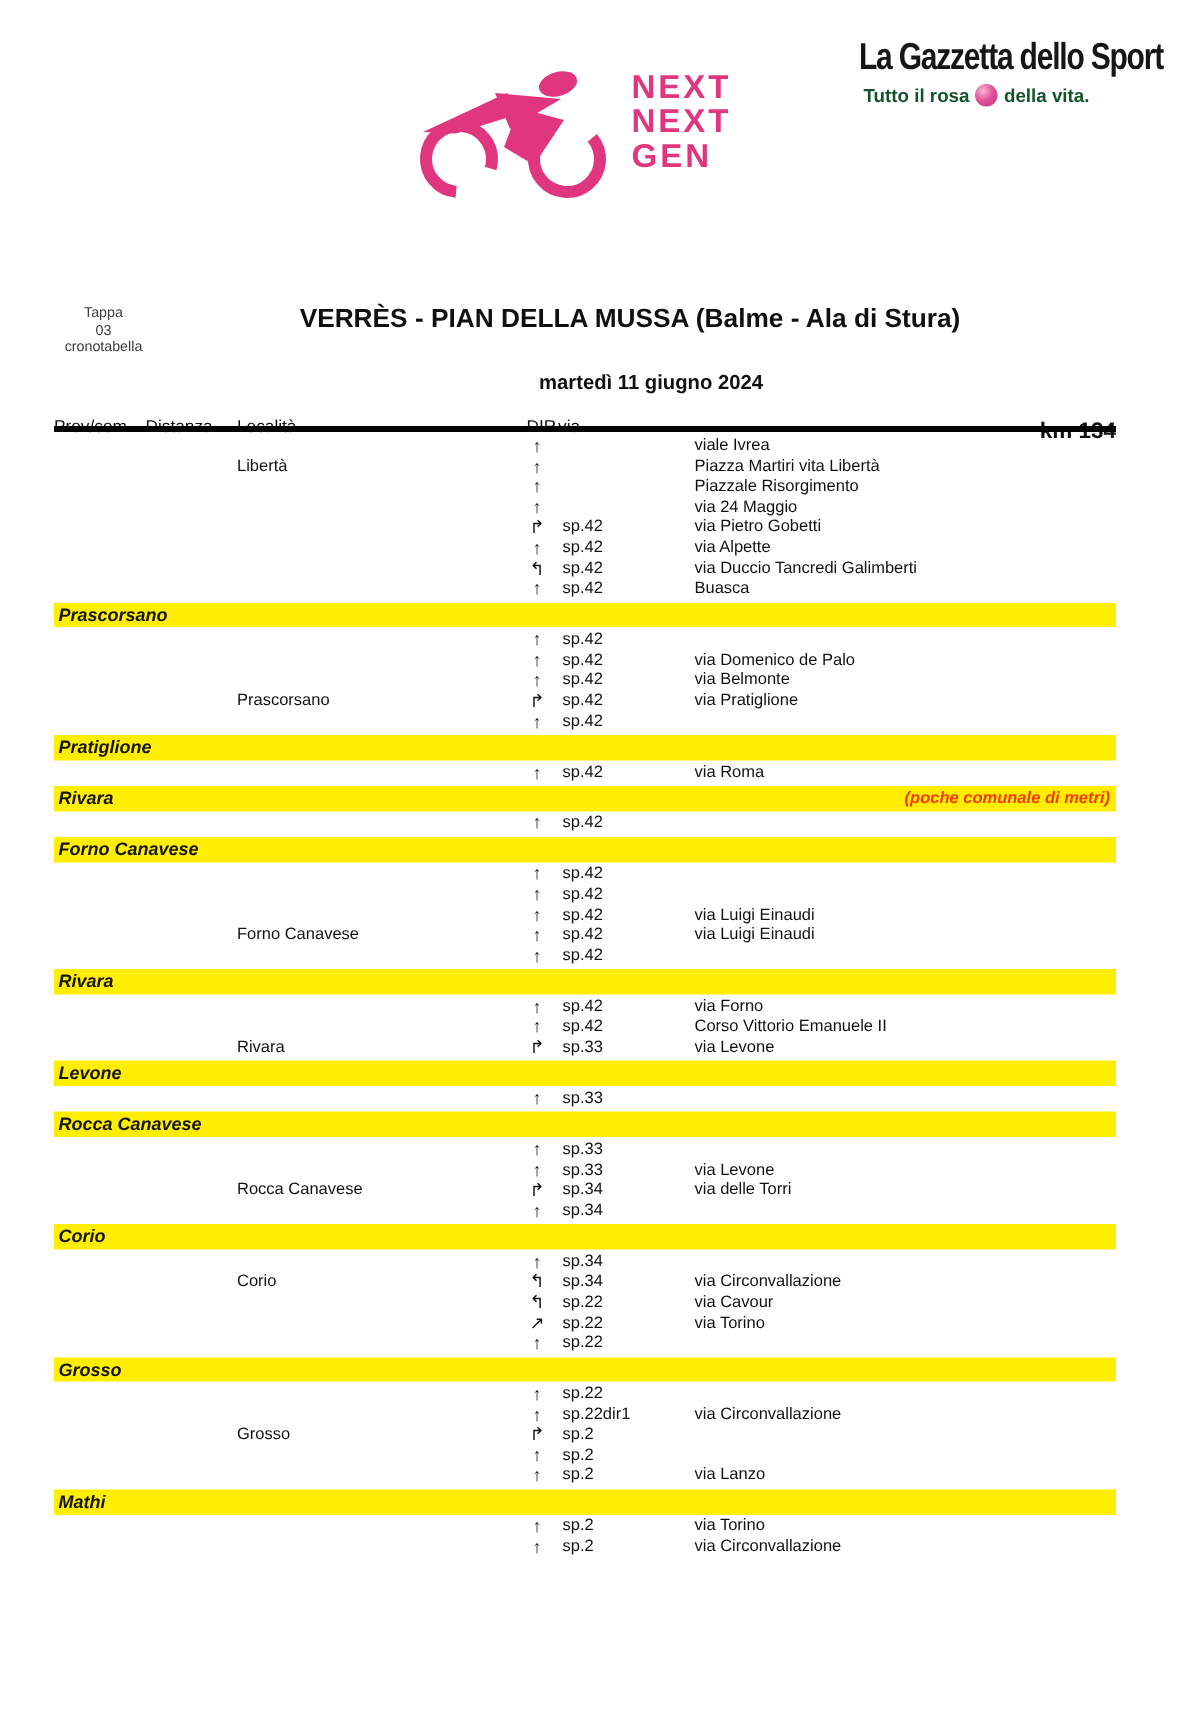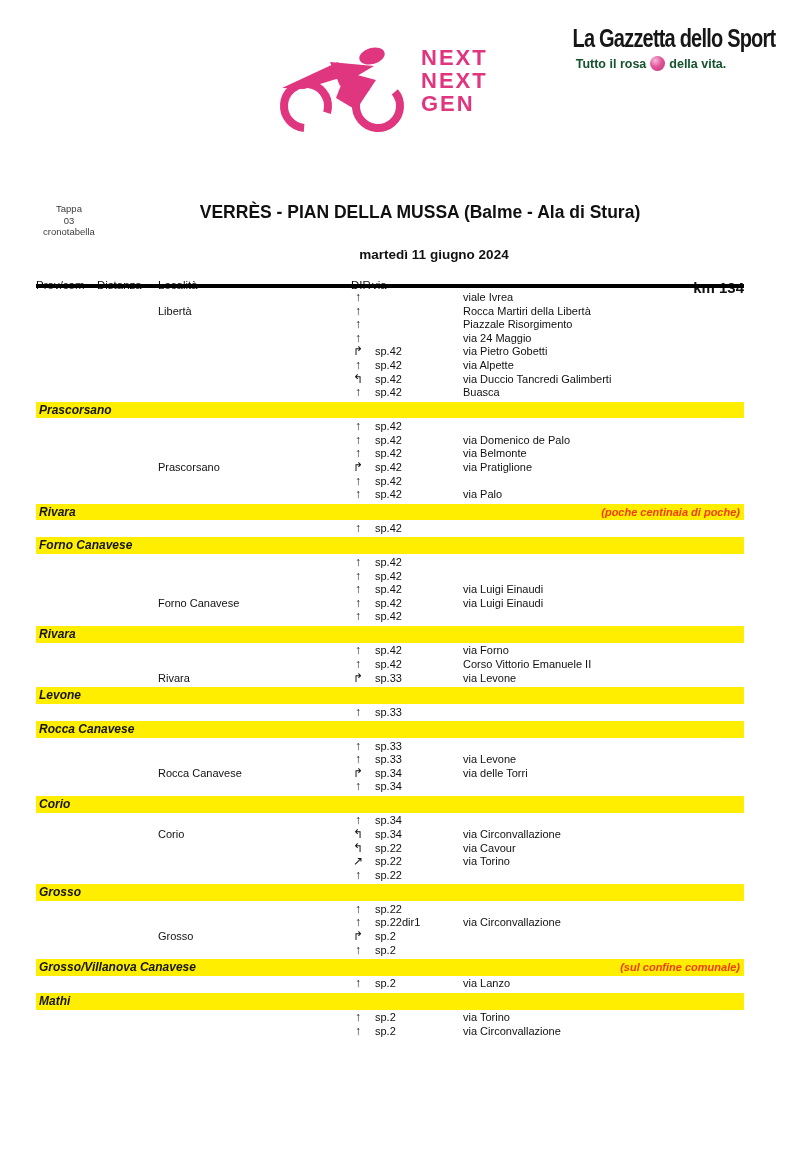--- a/index.html
+++ b/index.html
@@ -104,21 +104,21 @@
     <div class="c-loc"></div>
     <div class="c-dir">↑</div>
     <div class="c-road"></div>
     <div class="c-via">viale Ivrea</div>
   </div>
 
   <div class="trow">
     <div class="c-loc">Libertà</div>
     <div class="c-dir">↑</div>
     <div class="c-road"></div>
-    <div class="c-via">Rocca Martiri della Libertà</div>
+    <div class="c-via">Piazza Martiri vita Libertà</div>
   </div>
 
   <div class="trow">
     <div class="c-loc"></div>
     <div class="c-dir">↑</div>
     <div class="c-road"></div>
     <div class="c-via">Piazzale Risorgimento</div>
   </div>
 
   <div class="trow">
@@ -190,31 +190,35 @@
     <div class="c-via">via Pratiglione</div>
   </div>
 
   <div class="trow">
     <div class="c-loc"></div>
     <div class="c-dir">↑</div>
     <div class="c-road">sp.42</div>
     <div class="c-via"></div>
   </div>
 
-
-  <div class="trow">
-    <div class="c-loc"></div>
-    <div class="c-dir">↑</div>
-    <div class="c-road">sp.42</div>
-    <div class="c-via">via Palo</div>
+  <div class="band">
+    <span class="band-label">Pratiglione</span>
+    <span class="band-note"></span>
+  </div>
+
+  <div class="trow">
+    <div class="c-loc"></div>
+    <div class="c-dir">↑</div>
+    <div class="c-road">sp.42</div>
+    <div class="c-via">via Roma</div>
   </div>
 
   <div class="band">
     <span class="band-label">Rivara</span>
-    <span class="band-note">(poche centinaia di poche)</span>
+    <span class="band-note">(poche comunale di metri)</span>
   </div>
 
   <div class="trow">
     <div class="c-loc"></div>
     <div class="c-dir">↑</div>
     <div class="c-road">sp.42</div>
     <div class="c-via"></div>
   </div>
 
   <div class="band">
@@ -394,24 +398,20 @@
     <div class="c-via"></div>
   </div>
 
   <div class="trow">
     <div class="c-loc"></div>
     <div class="c-dir">↑</div>
     <div class="c-road">sp.2</div>
     <div class="c-via"></div>
   </div>
 
-  <div class="band">
-    <span class="band-label">Grosso/Villanova Canavese</span>
-    <span class="band-note">(sul confine comunale)</span>
-  </div>
 
   <div class="trow">
     <div class="c-loc"></div>
     <div class="c-dir">↑</div>
     <div class="c-road">sp.2</div>
     <div class="c-via">via Lanzo</div>
   </div>
 
   <div class="band">
     <span class="band-label">Mathi</span>

